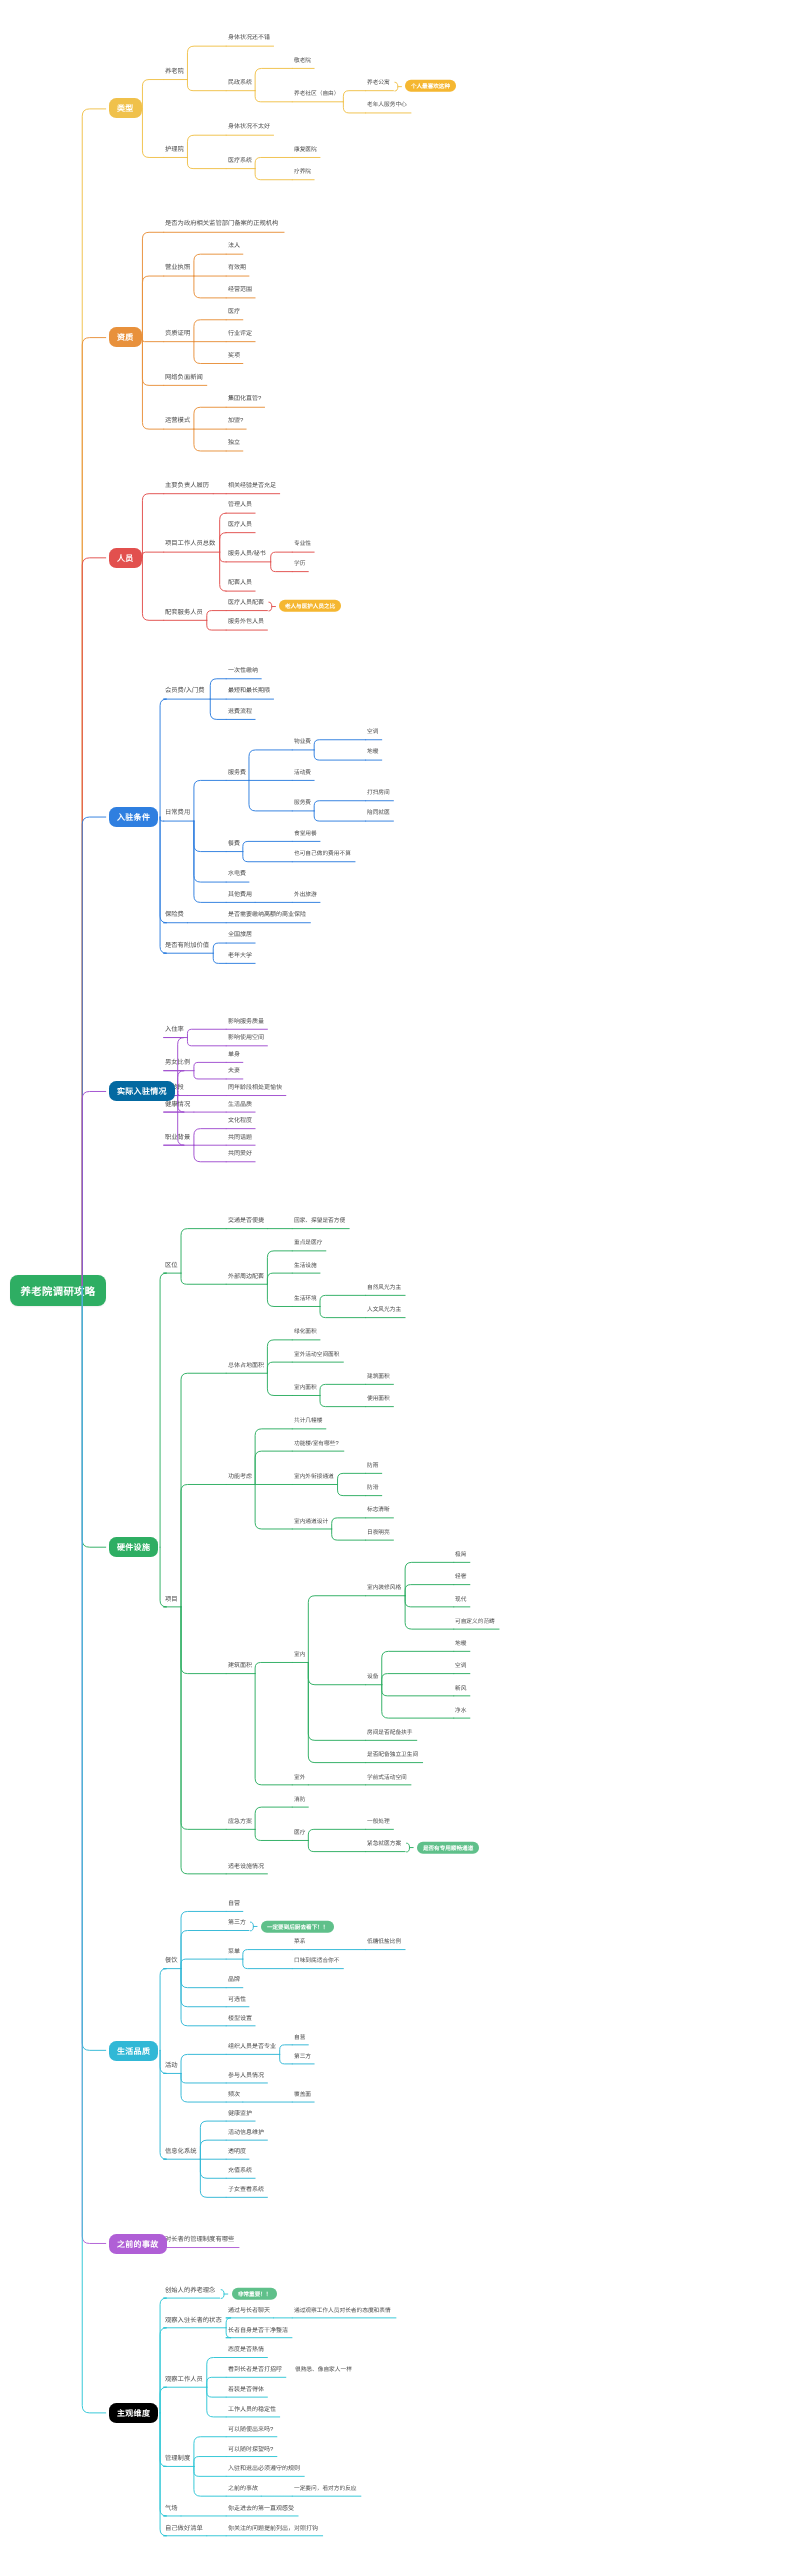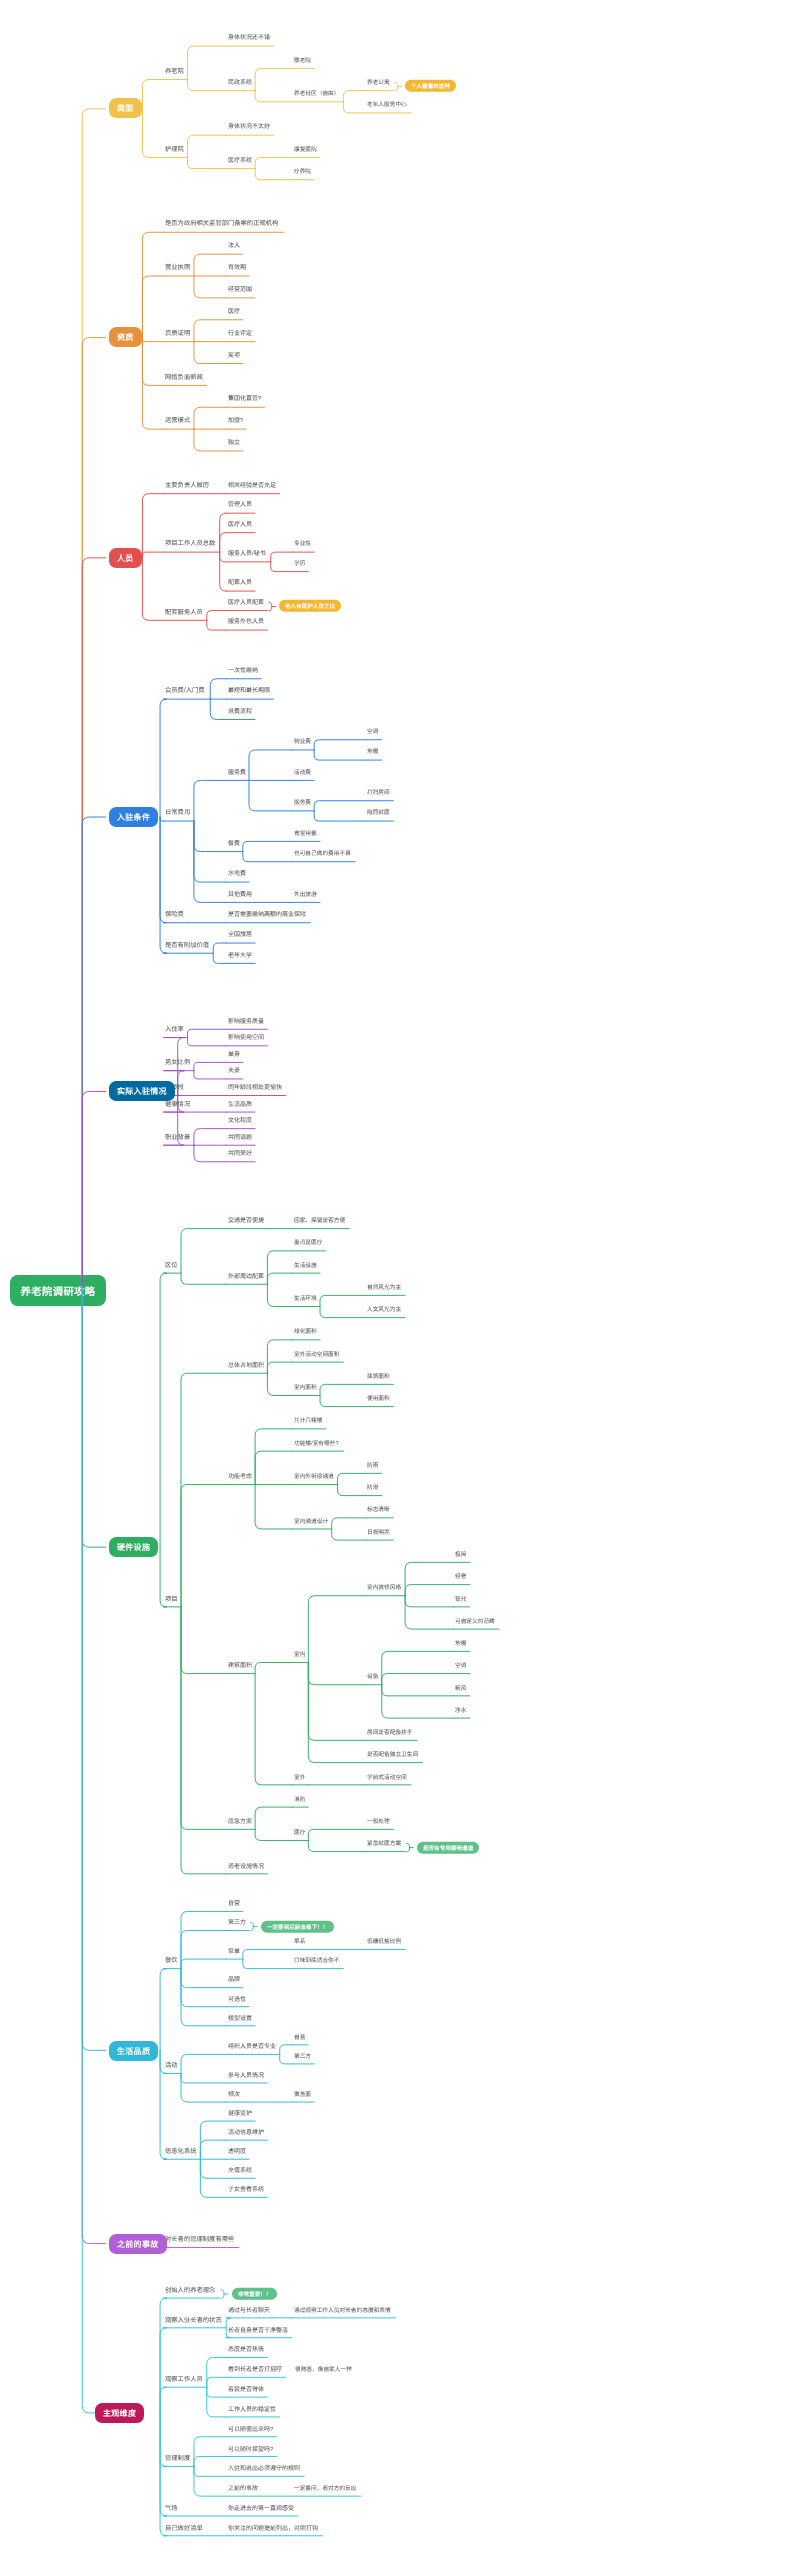--- a/index.html
+++ b/index.html
@@ -601,21 +601,21 @@
       <div class="n l3" style="left: 228px; top: 2094px;">频次</div>
       <div class="n l4" style="left: 294px; top: 2094px;">覆盖面</div>
       <div class="n l2" style="left: 165px; top: 2151px;">信息化系统</div>
       <div class="n l3" style="left: 228px; top: 2113px;">健康监护</div>
       <div class="n l3" style="left: 228px; top: 2132px;">活动信息维护</div>
       <div class="n l3" style="left: 228px; top: 2151px;">透明度</div>
       <div class="n l3" style="left: 228px; top: 2170px;">充值系统</div>
       <div class="n l3" style="left: 228px; top: 2189px;">子女查看系统</div>
       <div class="l1" style="background: rgb(176, 95, 214); left: 109px; top: 2244px;">之前的事故</div>
       <div class="n l2" style="left: 165px; top: 2239px;">对长者的管理制度有哪些</div>
-      <div class="l1" style="background: #be185d; left: 95px; top: 2413px; text-align: right;">主观维度</div>
+      <div class="l1" style="background: #000000; left: 109px; top: 2413px; text-align: right;">主观维度</div>
       <div class="n l2" style="left: 165px; top: 2290px;">创始人的养老理念</div>
       <div class="chip green" style="left: 232px; top: 2294px;">非常重要！！</div>
       <div class="n l2" style="left: 165px; top: 2320px;">观察入驻长者的状态</div>
       <div class="n l3" style="left: 228px; top: 2310px;">通过与长者聊天</div>
       <div class="n l4" style="left: 294px; top: 2310px;">通过观察工作人员对长者的态度和表情</div>
       <div class="n l3" style="left: 228px; top: 2330px;">长者自身是否干净整洁</div>
       <div class="n l2" style="left: 165px; top: 2379px;">观察工作人员</div>
       <div class="n l3" style="left: 228px; top: 2349px;">态度是否热情</div>
       <div class="n l3" style="left: 228px; top: 2369px;">看到长者是否打招呼</div>
       <div class="n l4" style="left: 295px; top: 2369px;">很熟悉、像自家人一样</div>

